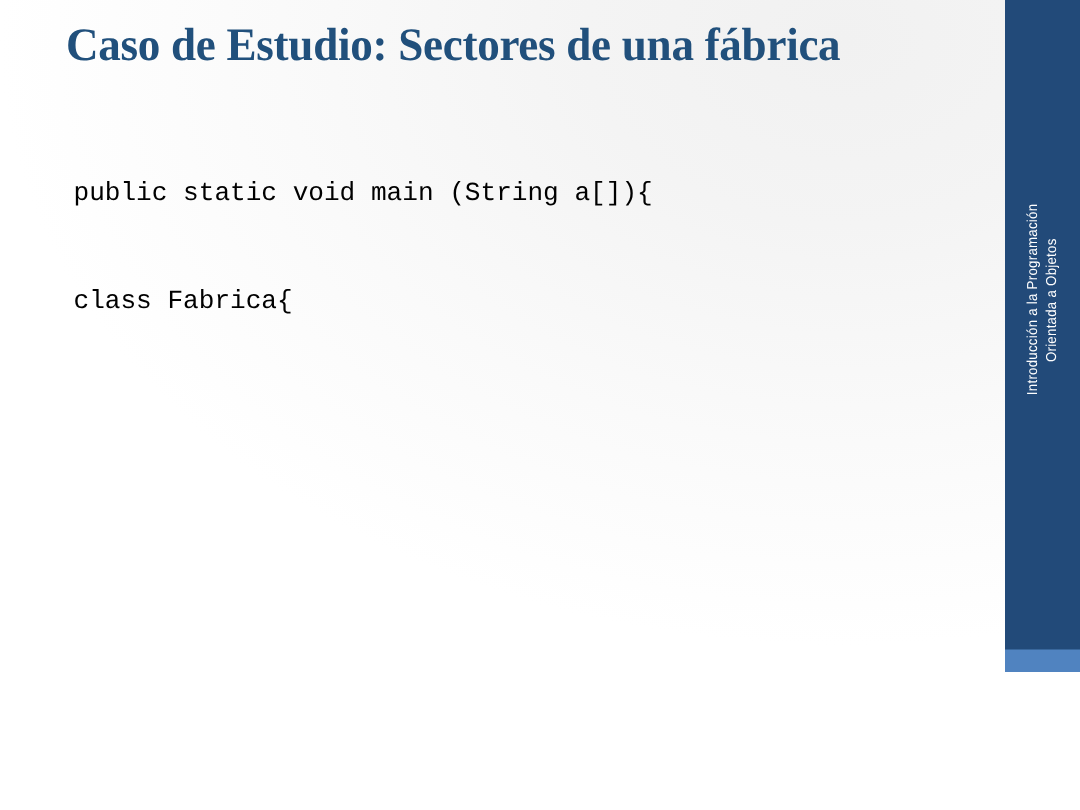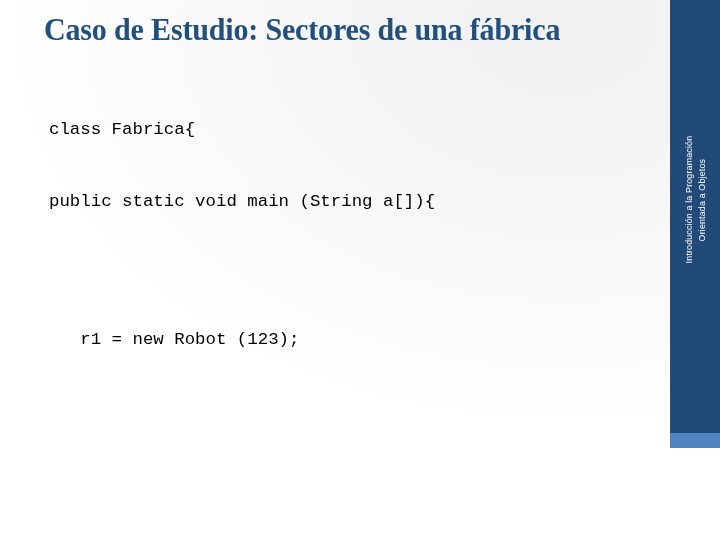--- a/index.html
+++ b/index.html
@@ -109,24 +109,23 @@
   }
 </style>
 </head>
 <body>
 
 <div id="slide">
 
   <div id="slide-title">Caso de Estudio: Sectores de una fábrica</div>
 
   <div id="code-block">
+    <div class="code-line">public static void main (String a[]){</div>
     <div class="code-line">class Fabrica{</div>
-    <div class="code-line">public static void main (String a[]){</div>
     <div class="code-gap"></div>
-    <div class="code-line">   r1 = new Robot (123);</div>
     
     
     
     
     
     
     
     
     
     

